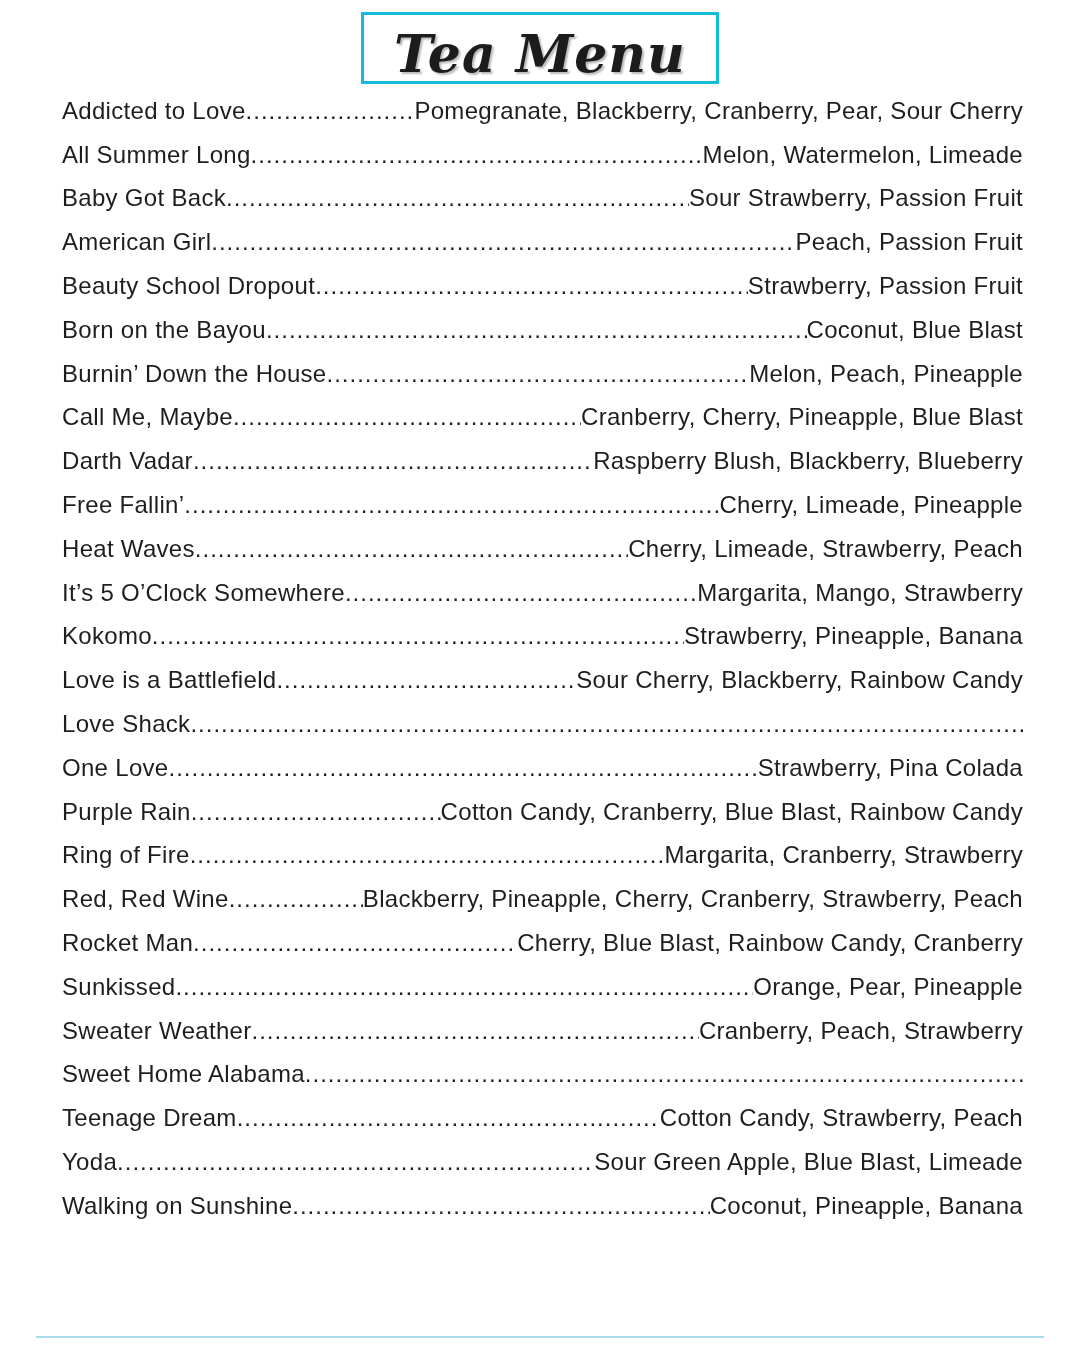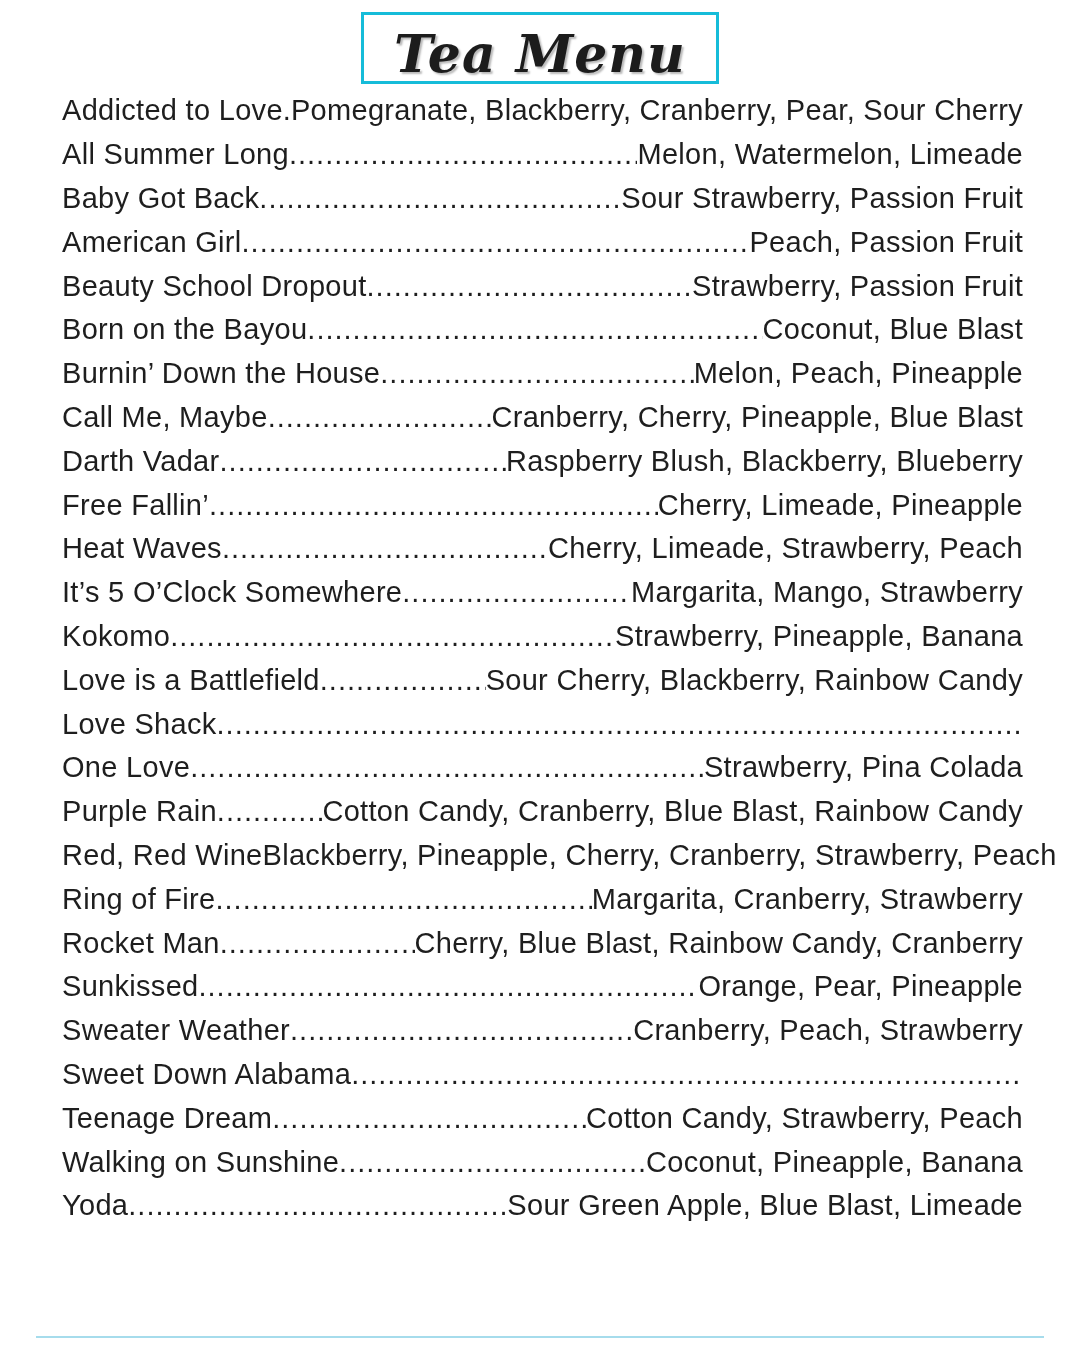--- a/index.html
+++ b/index.html
@@ -37,21 +37,21 @@
     text-shadow: 2px 2px 2px rgba(0,0,0,0.28);
     white-space: nowrap;
   }
   .menu-list {
     margin: 5px 57px 0 62px;
   }
   .row {
     display: flex;
     align-items: center;
     height: 43.8px;
-    font-size: 29px;
+    font-size: 24px;
     letter-spacing: 0.3px;
     color: #1e1e1e;
     white-space: nowrap;
   }
   .name { flex: 0 0 auto; }
   .flavors { flex: 0 0 auto; }
   .leader {
     flex: 1 1 auto;
     overflow: hidden;
     min-width: 0;
@@ -158,60 +158,60 @@
         <span class="name">One Love</span>
         <span class="leader"></span>
         <span class="flavors">Strawberry, Pina Colada</span>
       </div>
       <div class="row">
         <span class="name">Purple Rain</span>
         <span class="leader"></span>
         <span class="flavors">Cotton Candy, Cranberry, Blue Blast, Rainbow Candy</span>
       </div>
       <div class="row">
+        <span class="name">Ring of Fire</span>
+        <span class="leader"></span>
+        <span class="flavors">Margarita, Cranberry, Strawberry</span>
+      </div>
+      <div class="row">
         <span class="name">Red, Red Wine</span>
         <span class="leader"></span>
         <span class="flavors">Blackberry, Pineapple, Cherry, Cranberry, Strawberry, Peach</span>
       </div>
       <div class="row">
-        <span class="name">Ring of Fire</span>
-        <span class="leader"></span>
-        <span class="flavors">Margarita, Cranberry, Strawberry</span>
-      </div>
-      <div class="row">
         <span class="name">Rocket Man</span>
         <span class="leader"></span>
         <span class="flavors">Cherry, Blue Blast, Rainbow Candy, Cranberry</span>
       </div>
       <div class="row">
         <span class="name">Sunkissed</span>
         <span class="leader"></span>
         <span class="flavors">Orange, Pear, Pineapple</span>
       </div>
       <div class="row">
         <span class="name">Sweater Weather</span>
         <span class="leader"></span>
         <span class="flavors">Cranberry, Peach, Strawberry</span>
       </div>
       <div class="row">
-        <span class="name">Sweet Down Alabama</span>
+        <span class="name">Sweet Home Alabama</span>
         <span class="leader"></span>
       </div>
       <div class="row">
         <span class="name">Teenage Dream</span>
         <span class="leader"></span>
         <span class="flavors">Cotton Candy, Strawberry, Peach</span>
       </div>
       <div class="row">
+        <span class="name">Yoda</span>
+        <span class="leader"></span>
+        <span class="flavors">Sour Green Apple, Blue Blast, Limeade</span>
+      </div>
+      <div class="row">
         <span class="name">Walking on Sunshine</span>
         <span class="leader"></span>
         <span class="flavors">Coconut, Pineapple, Banana</span>
       </div>
-      <div class="row">
-        <span class="name">Yoda</span>
-        <span class="leader"></span>
-        <span class="flavors">Sour Green Apple, Blue Blast, Limeade</span>
-      </div>
     </div>
 
   <div class="bottom-line"></div>
 
 </div>
 
 </body></html>

